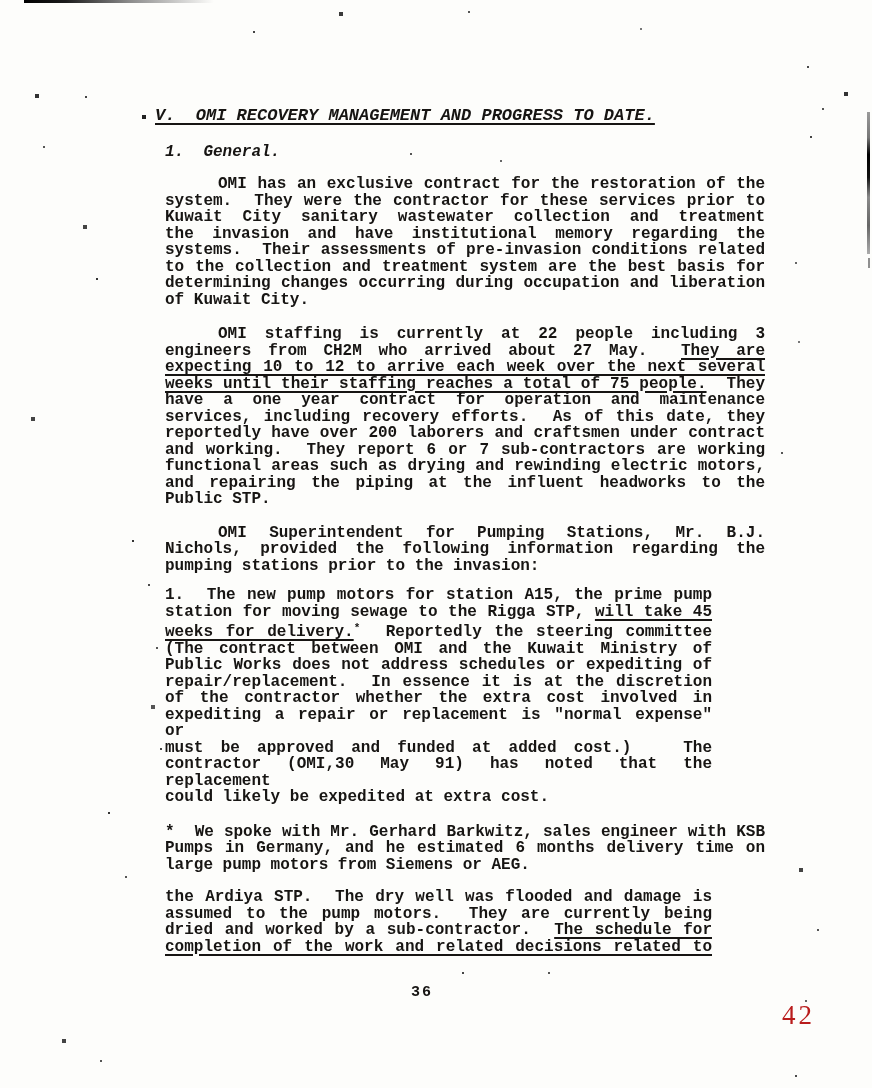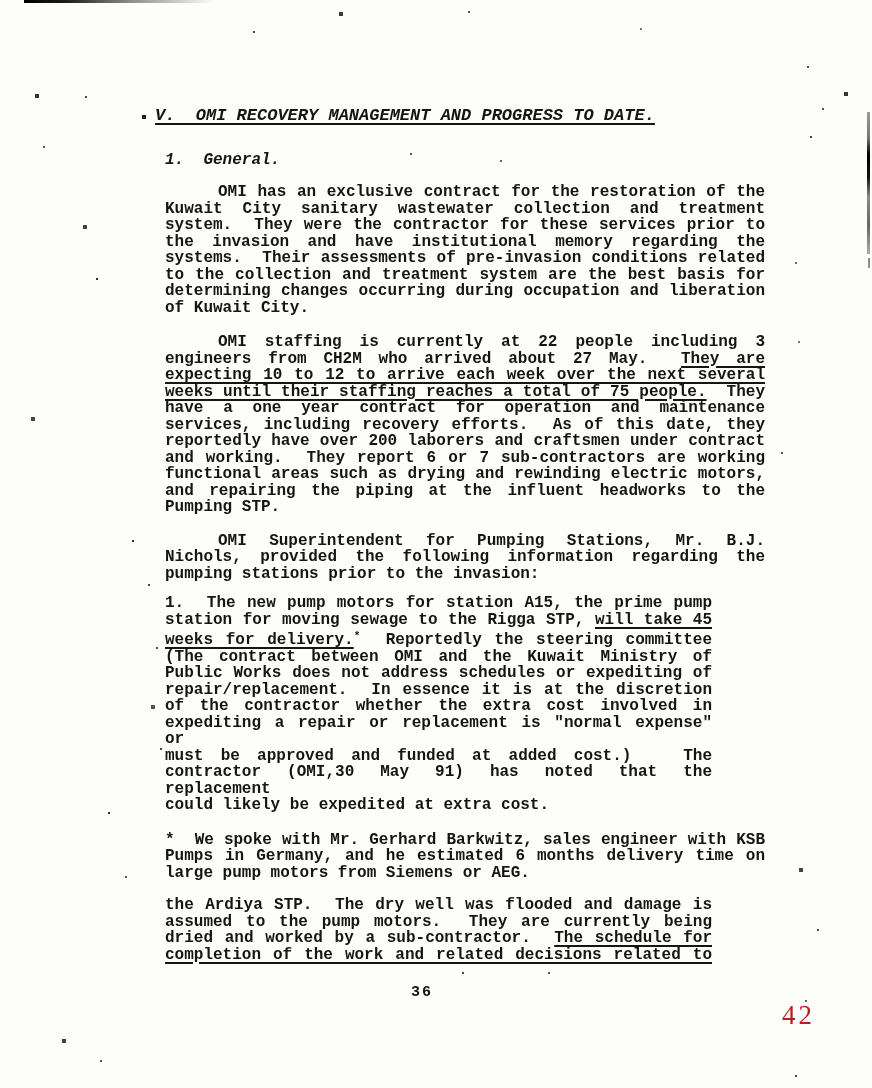--- a/index.html
+++ b/index.html
@@ -19,21 +19,21 @@
   .line.pad{padding-left:53px;}
   .heading{font-style:italic;margin-left:-10px;}
   .heading .line{font-size:17px;text-align-last:left;white-space:nowrap;}
   .heading .u{text-decoration-thickness:2px;}
   .subheading{font-style:italic;}
   .subheading .line{text-align-last:left;}
   .item{width:547px;}
   .u{text-decoration:underline;text-decoration-thickness:1.6px;text-underline-offset:2.5px;}
   .sup{vertical-align:5px;font-size:11px;text-decoration:none;}
   
-  [data-name="subsection-heading"]{margin-top:27px;}
+  [data-name="subsection-heading"]{margin-top:19px;}
   [data-name="para-general"]{margin-top:16px;}
   [data-name="para-staffing"]{margin-top:18px;}
   [data-name="para-superintendent"]{margin-top:17px;}
   [data-name="item-1"]{margin-top:13px;}
   [data-name="footnote"]{margin-top:18px;}
   [data-name="item-2"]{margin-top:16px;}
   .page-num-center{
     position:absolute;top:984px;left:152px;width:540px;
     text-align:center;font-size:15px;letter-spacing:2px;
   }
@@ -80,40 +80,40 @@
 
   <div class="content" data-name="document-content">
       <div class="block heading" data-name="section-heading">
         <div class="line flush" data-name="text-line"><span class="u">V.&nbsp; OMI RECOVERY MANAGEMENT AND PROGRESS TO DATE.</span></div>
       </div>
       <div class="block subheading" data-name="subsection-heading">
         <div class="line flush" data-name="text-line"><span>1.&nbsp; General.</span></div>
       </div>
       <div class="block body" data-name="para-general">
         <div class="line pad" data-name="text-line"><span>OMI has an exclusive contract for the restoration of the</span></div>
+        <div class="line" data-name="text-line"><span>system.&nbsp; They were the contractor for these services prior to</span></div>
         <div class="line" data-name="text-line"><span>Kuwait City sanitary wastewater collection and treatment</span></div>
-        <div class="line" data-name="text-line"><span>system.&nbsp; They were the contractor for these services prior to</span></div>
         <div class="line" data-name="text-line"><span>the invasion and have institutional memory regarding the</span></div>
         <div class="line" data-name="text-line"><span>systems.&nbsp; Their assessments of pre-invasion conditions related</span></div>
         <div class="line" data-name="text-line"><span>to the collection and treatment system are the best basis for</span></div>
         <div class="line" data-name="text-line"><span>determining changes occurring during occupation and liberation</span></div>
         <div class="line flush" data-name="text-line"><span>of Kuwait City.</span></div>
       </div>
       <div class="block body" data-name="para-staffing">
         <div class="line pad" data-name="text-line"><span>OMI staffing is currently at 22 people including 3</span></div>
         <div class="line" data-name="text-line"><span>engineers from CH2M who arrived about 27 May.&nbsp; </span><span class="u">They are</span></div>
         <div class="line" data-name="text-line"><span class="u">expecting 10 to 12 to arrive each week over the next several</span></div>
         <div class="line" data-name="text-line"><span class="u">weeks until their staffing reaches a total of 75 people.</span><span>&nbsp; They</span></div>
         <div class="line" data-name="text-line"><span>have a one year contract for operation and maintenance</span></div>
         <div class="line" data-name="text-line"><span>services, including recovery efforts.&nbsp; As of this date, they</span></div>
         <div class="line" data-name="text-line"><span>reportedly have over 200 laborers and craftsmen under contract</span></div>
         <div class="line" data-name="text-line"><span>and working.&nbsp; They report 6 or 7 sub-contractors are working</span></div>
         <div class="line" data-name="text-line"><span>functional areas such as drying and rewinding electric motors,</span></div>
         <div class="line" data-name="text-line"><span>and repairing the piping at the influent headworks to the</span></div>
-        <div class="line flush" data-name="text-line"><span>Pumping STP.</span></div>
+        <div class="line flush" data-name="text-line"><span>Public STP.</span></div>
       </div>
       <div class="block body" data-name="para-superintendent">
         <div class="line pad" data-name="text-line"><span>OMI Superintendent for Pumping Stations, Mr. B.J.</span></div>
         <div class="line" data-name="text-line"><span>Nichols, provided the following information regarding the</span></div>
         <div class="line flush" data-name="text-line"><span>pumping stations prior to the invasion:</span></div>
       </div>
       <div class="block item" data-name="item-1">
         <div class="line" data-name="text-line"><span>1.&nbsp; The new pump motors for station A15, the prime pump</span></div>
         <div class="line" data-name="text-line"><span>station for moving sewage to the Rigga STP, </span><span class="u">will take 45</span></div>
         <div class="line" data-name="text-line"><span class="u">weeks for delivery.</span><span class="sup" data-name="footnote-asterisk">*</span><span>&nbsp; Reportedly the steering committee</span></div>

